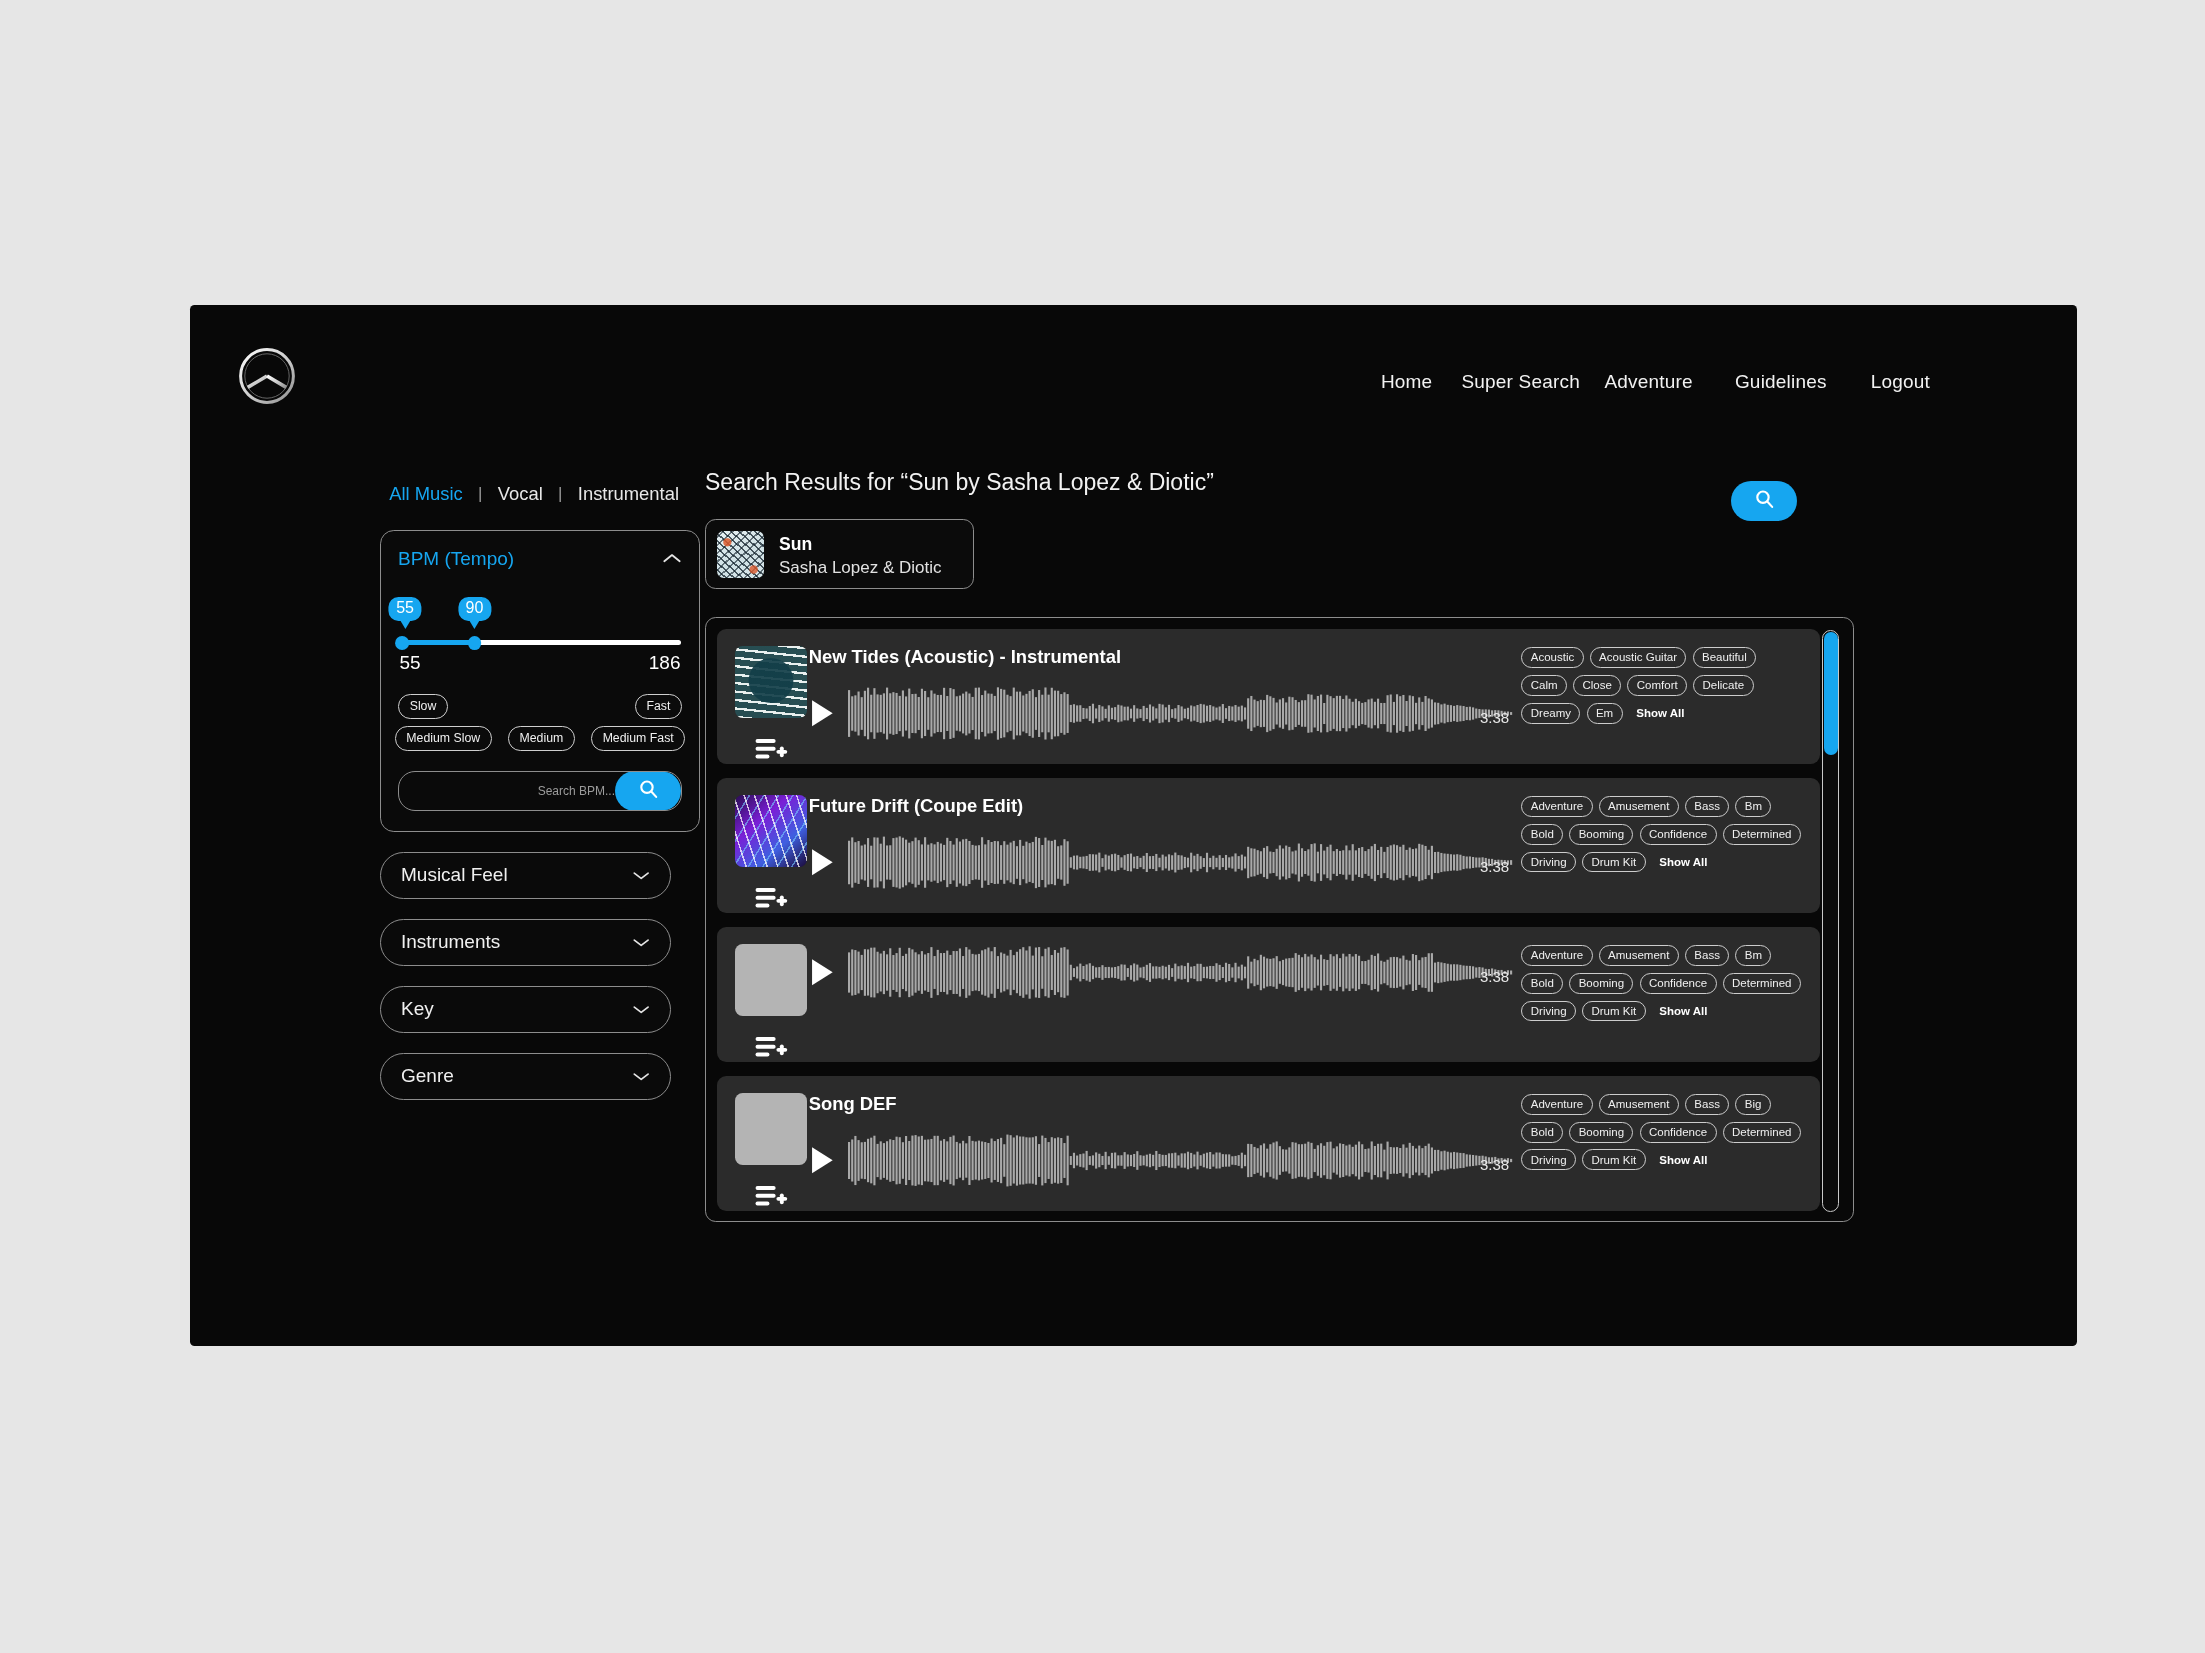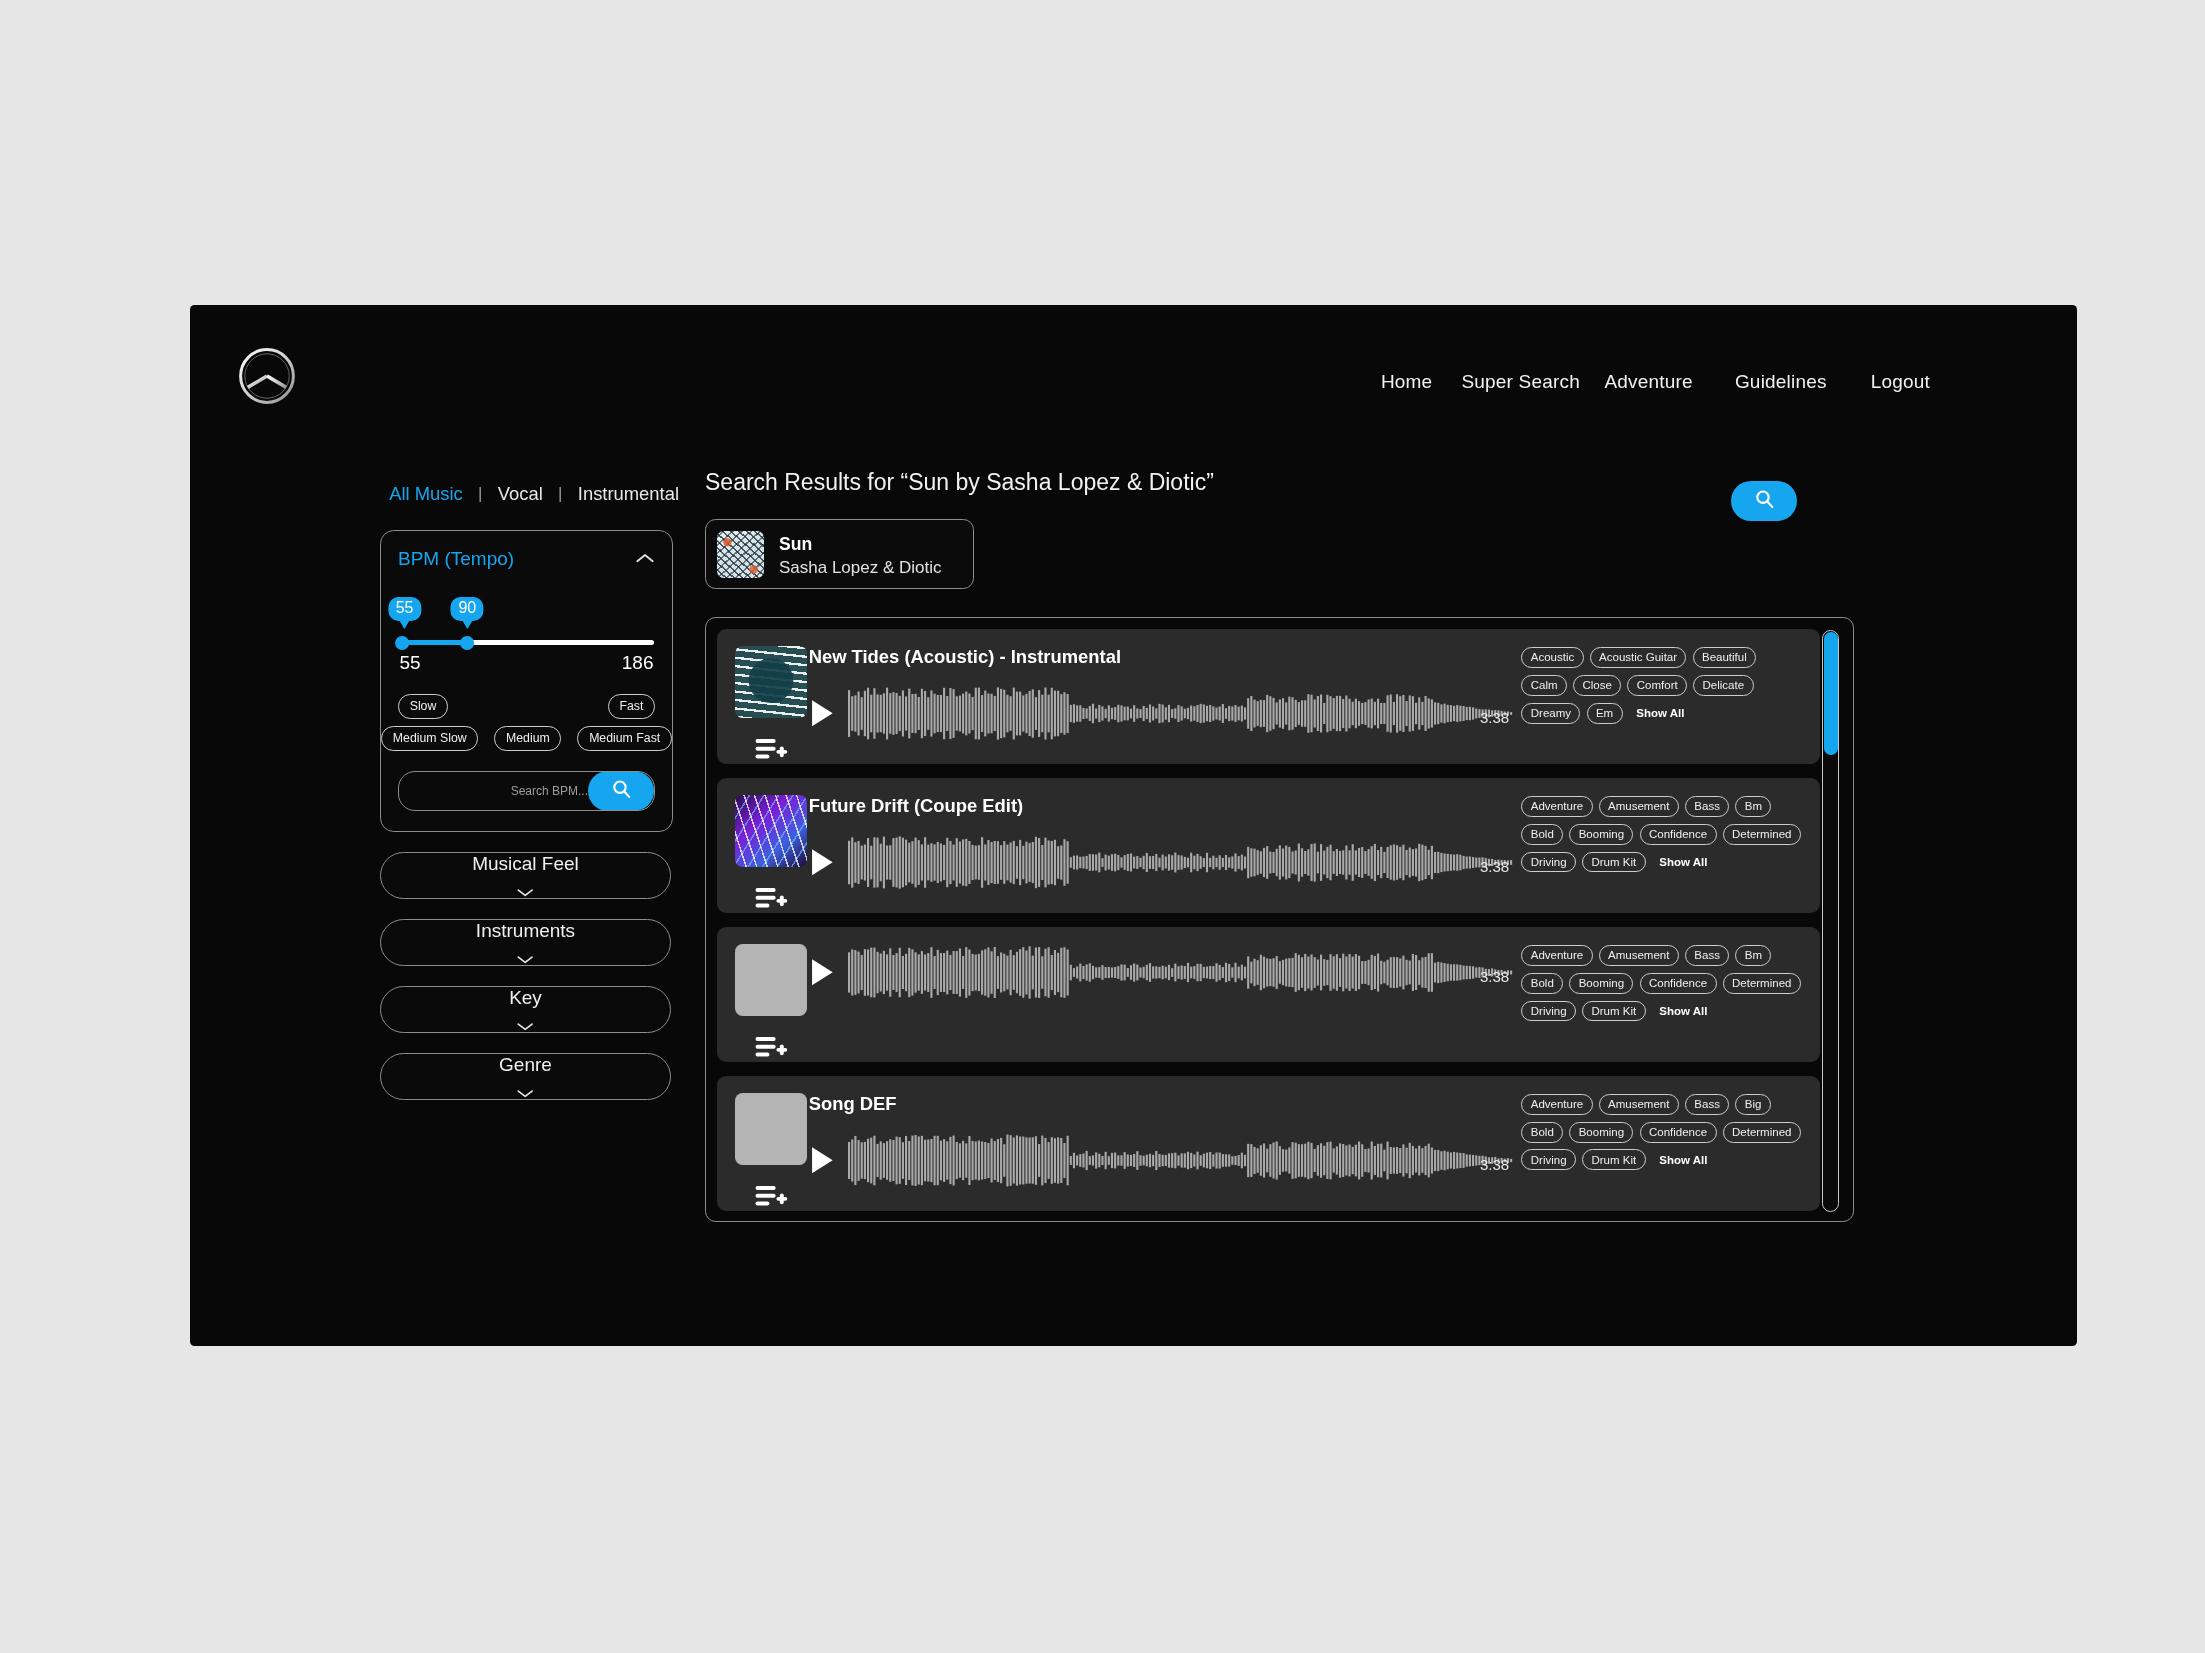--- a/index.html
+++ b/index.html
@@ -67,21 +67,21 @@
   }
   .type-tab.active { color: #16a6f0; }
   .type-tab.inactive { color: #e8e8e8; }
   .tab-sep {
     color: #9a9a9a; font-size: 17px;
     padding: 0 15.3px;
   }
 
   
   #bpm-panel {
-    width: 293px;
+    width: 320px;
     border: 1.1px solid #8d8d8d;
     border-radius: 13.8px;
     background: #0a0a0a;
     padding: 17px 17px 20px 17px;
     position: relative;
   }
   #bpm-header {
     display: flex; align-items: center; justify-content: space-between;
     margin-bottom: 27.6px;
   }
@@ -183,21 +183,20 @@
   
   .filter-group {
     width: 291px; height: 47px;
     border: 1.1px solid #8d8d8d;
     border-radius: 24px;
     background: #0a0a0a;
     display: flex; align-items: center; justify-content: space-between;
     padding: 0 20px;
     margin-top: 20px;
     cursor: pointer;
-    flex-direction: column;
   }
   .filter-group-label { color: #f0f0f0; font-size: 19px; }
   .chev { width: 18.4px; height: 10.7px; }
 
   
   #results-area {
     position: absolute;
     left: 704px; top: 469px;
     width: 1179px;
   }

